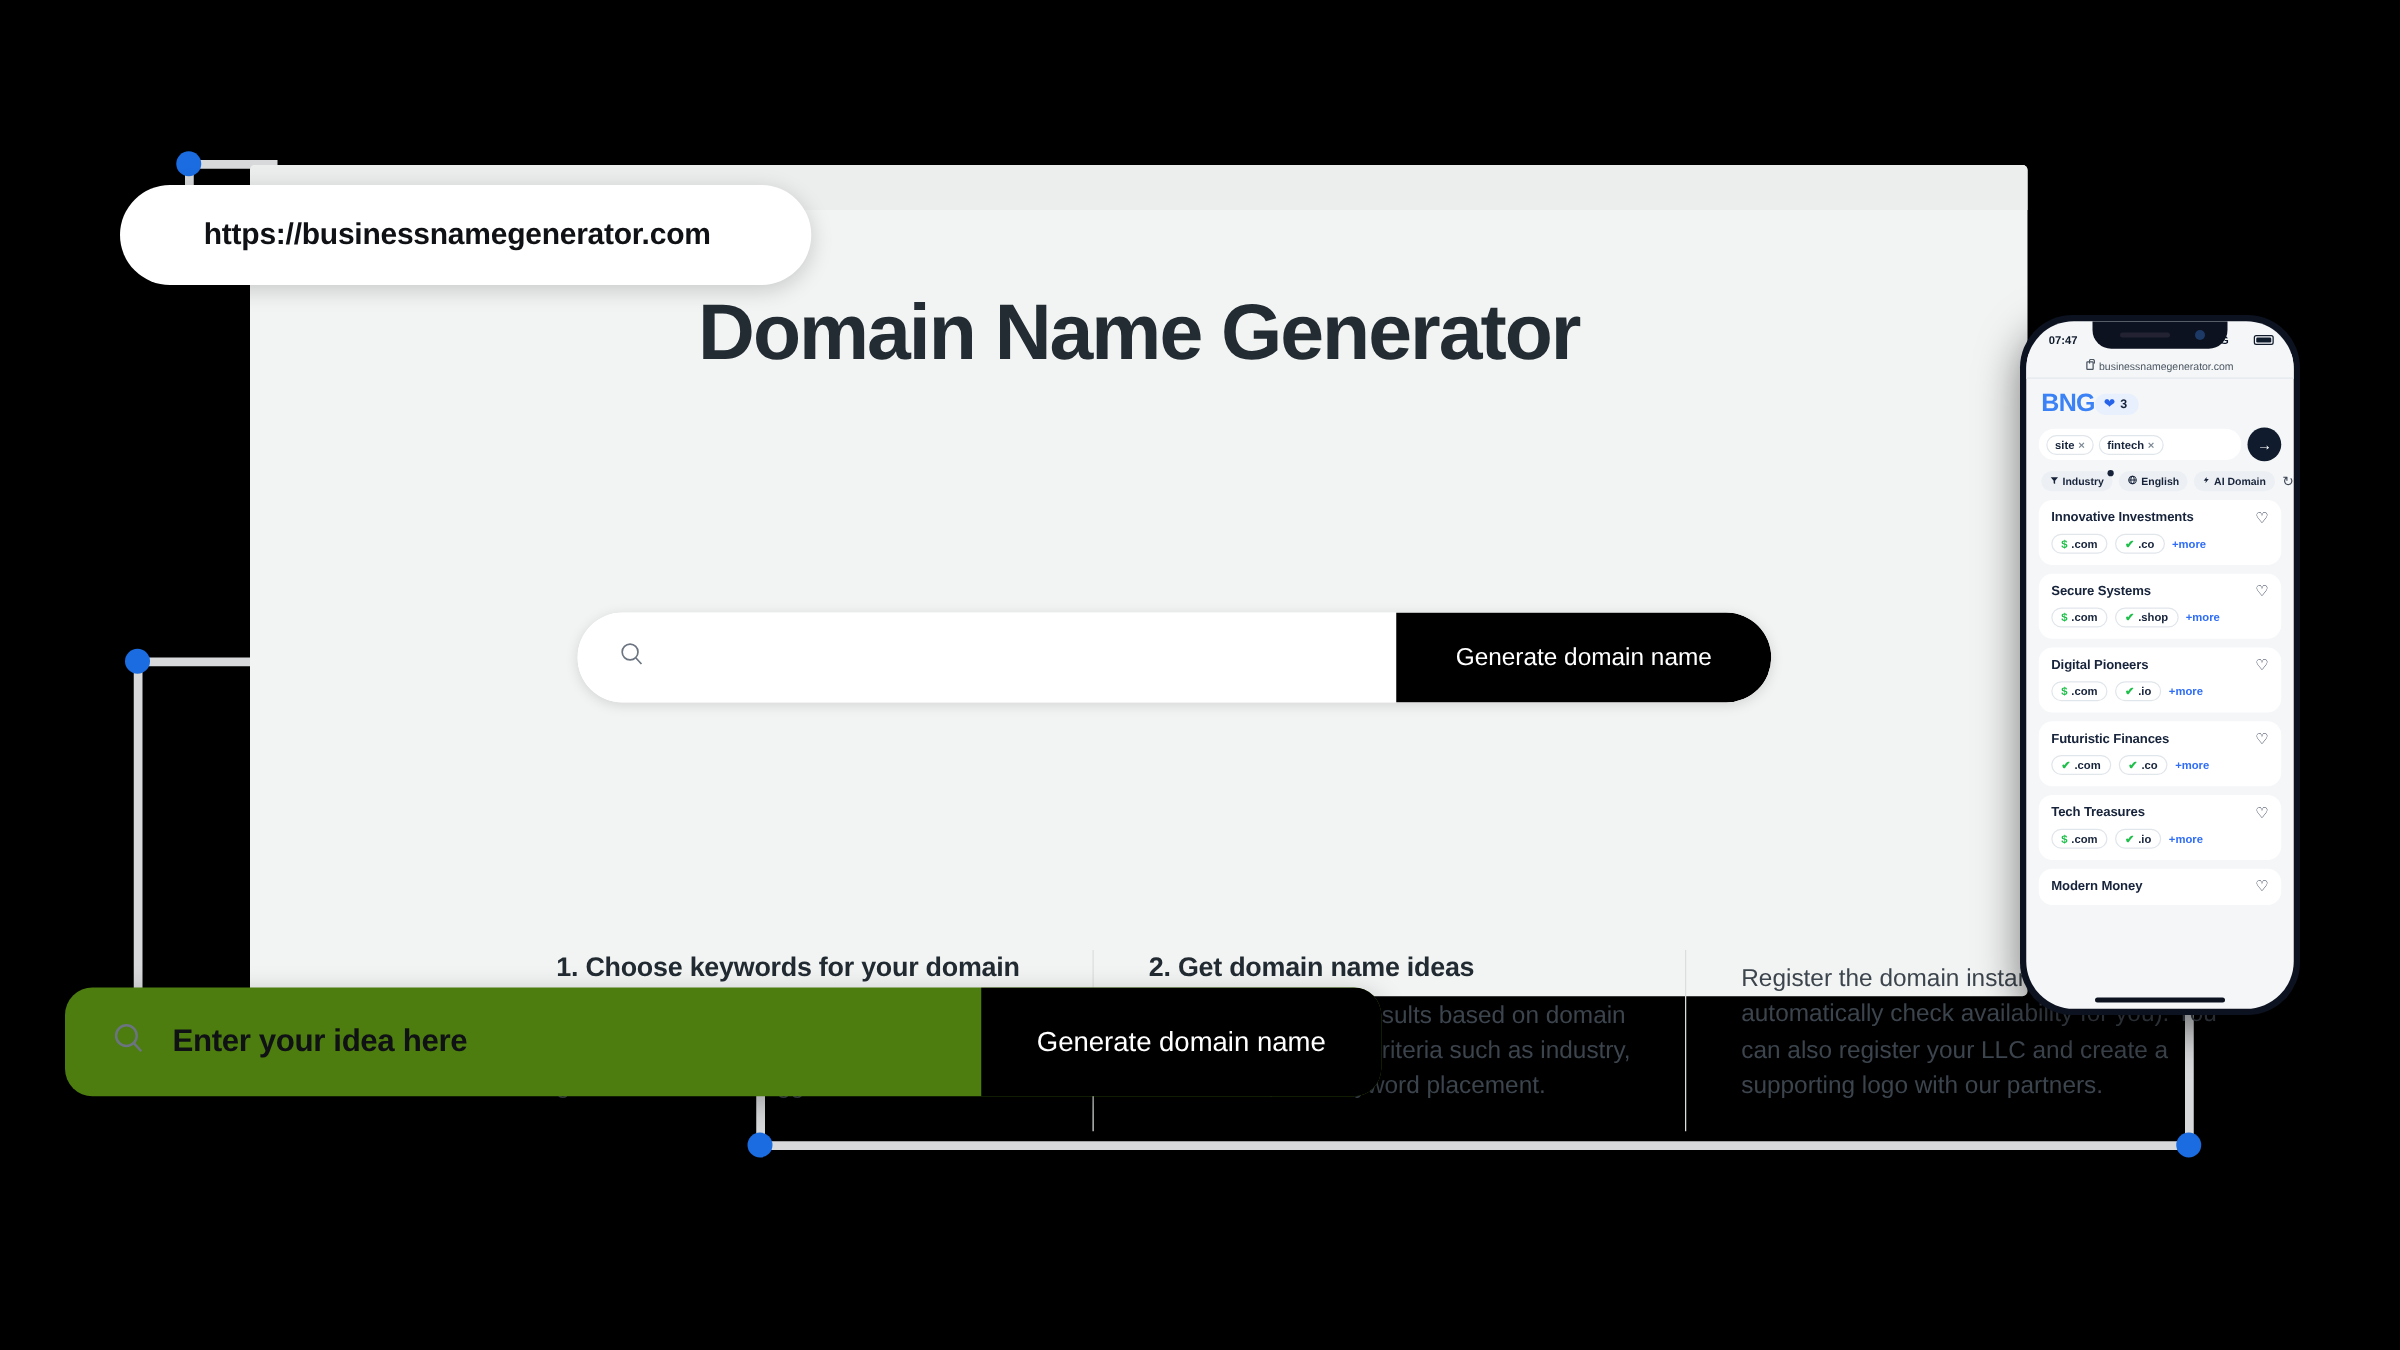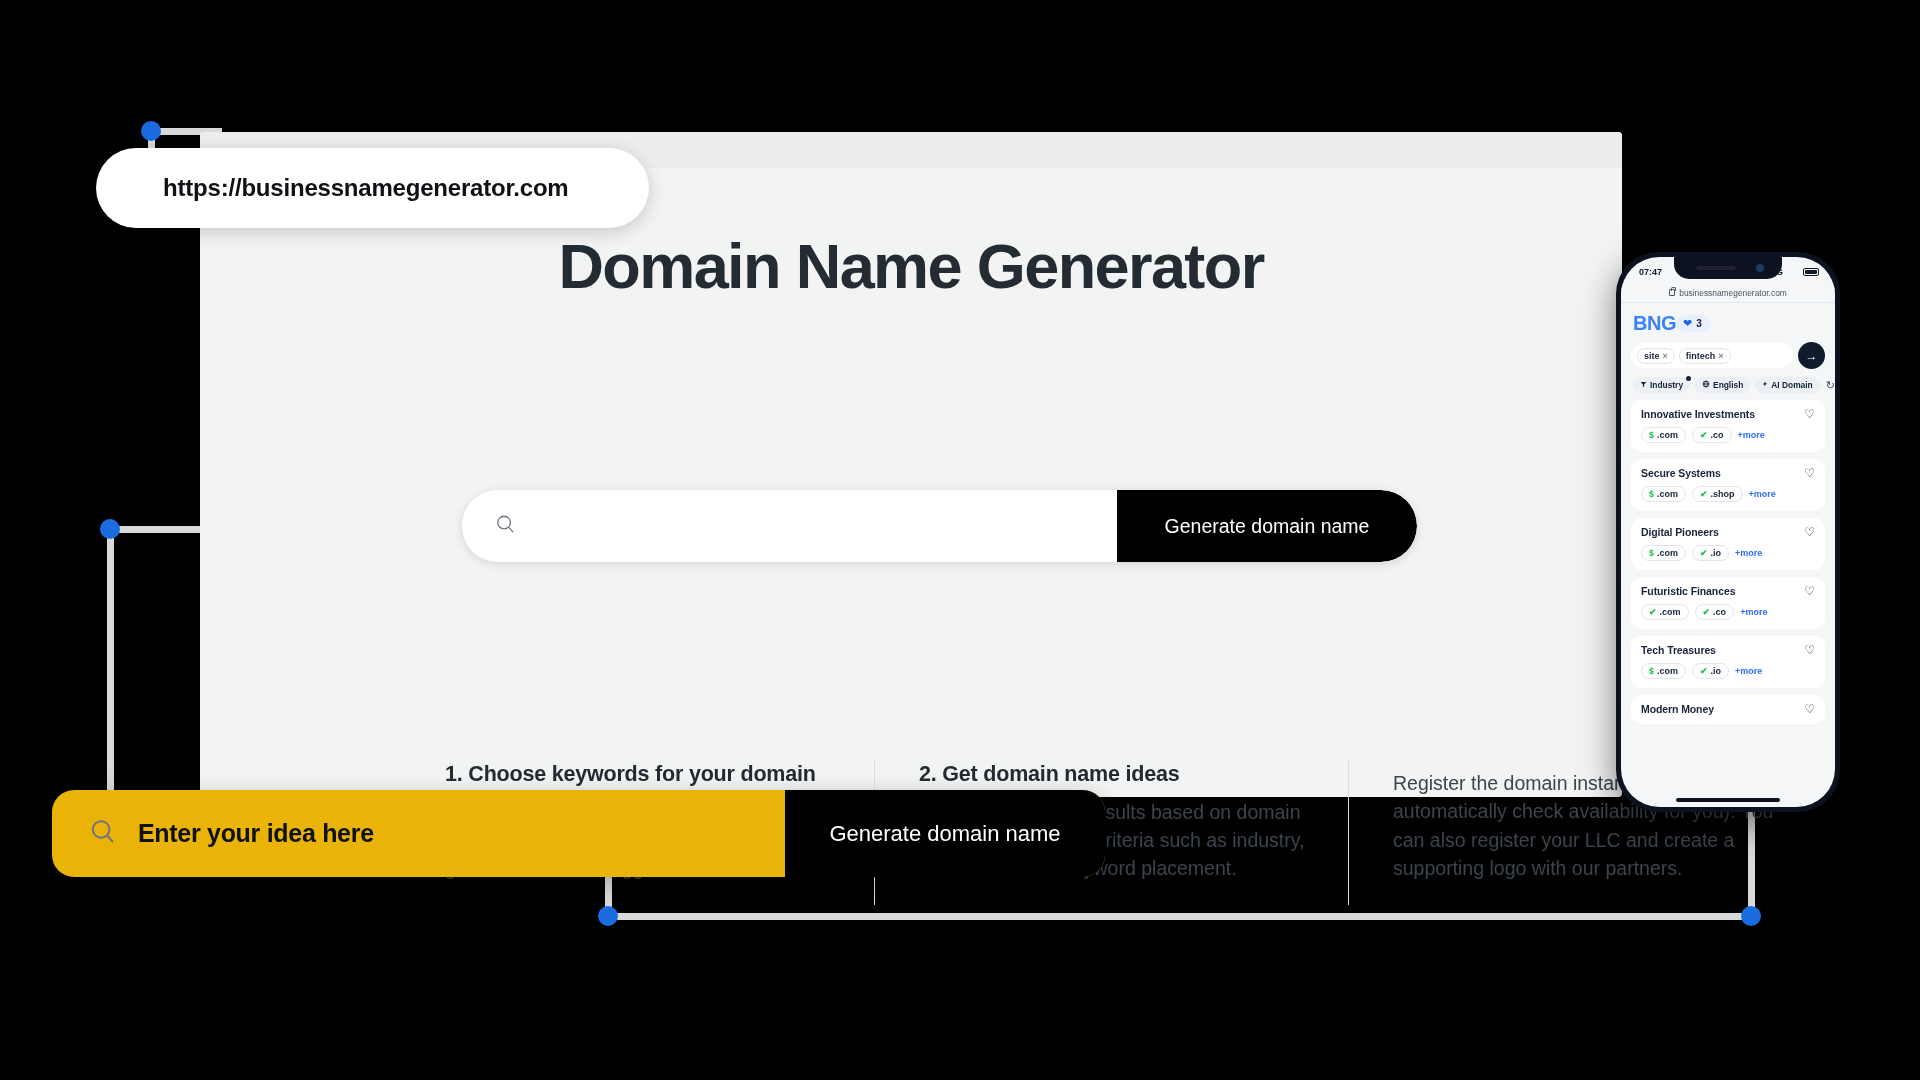--- a/index.html
+++ b/index.html
@@ -94,21 +94,21 @@
     line-height: 1.33; letter-spacing: -0.2px;
   }
   .col p {
     margin-top: 9px; font-size: 19.5px; color: #3c444d; line-height: 1.45;
   }
 
   
   #bottom-search {
     position: absolute; left: 52px; top: 790px;
     width: 1053px; height: 87px;
-    background: #eab308; border-radius: 22px;
+    background: #4d7c0f; border-radius: 22px;
     display: flex; align-items: stretch;
     box-shadow: 0 6px 22px rgba(0,0,0,0.25);
     overflow: hidden; z-index: 50;
   }
   #bottom-search .field {
     flex: 1; display: flex; align-items: center; padding-left: 36px; gap: 20px;
   }
   #bottom-search .field input {
     border: 0; outline: 0; flex: 1; font-size: 25px; font-weight: 700;
     font-family: "Liberation Sans", sans-serif; color: #0f1115;

